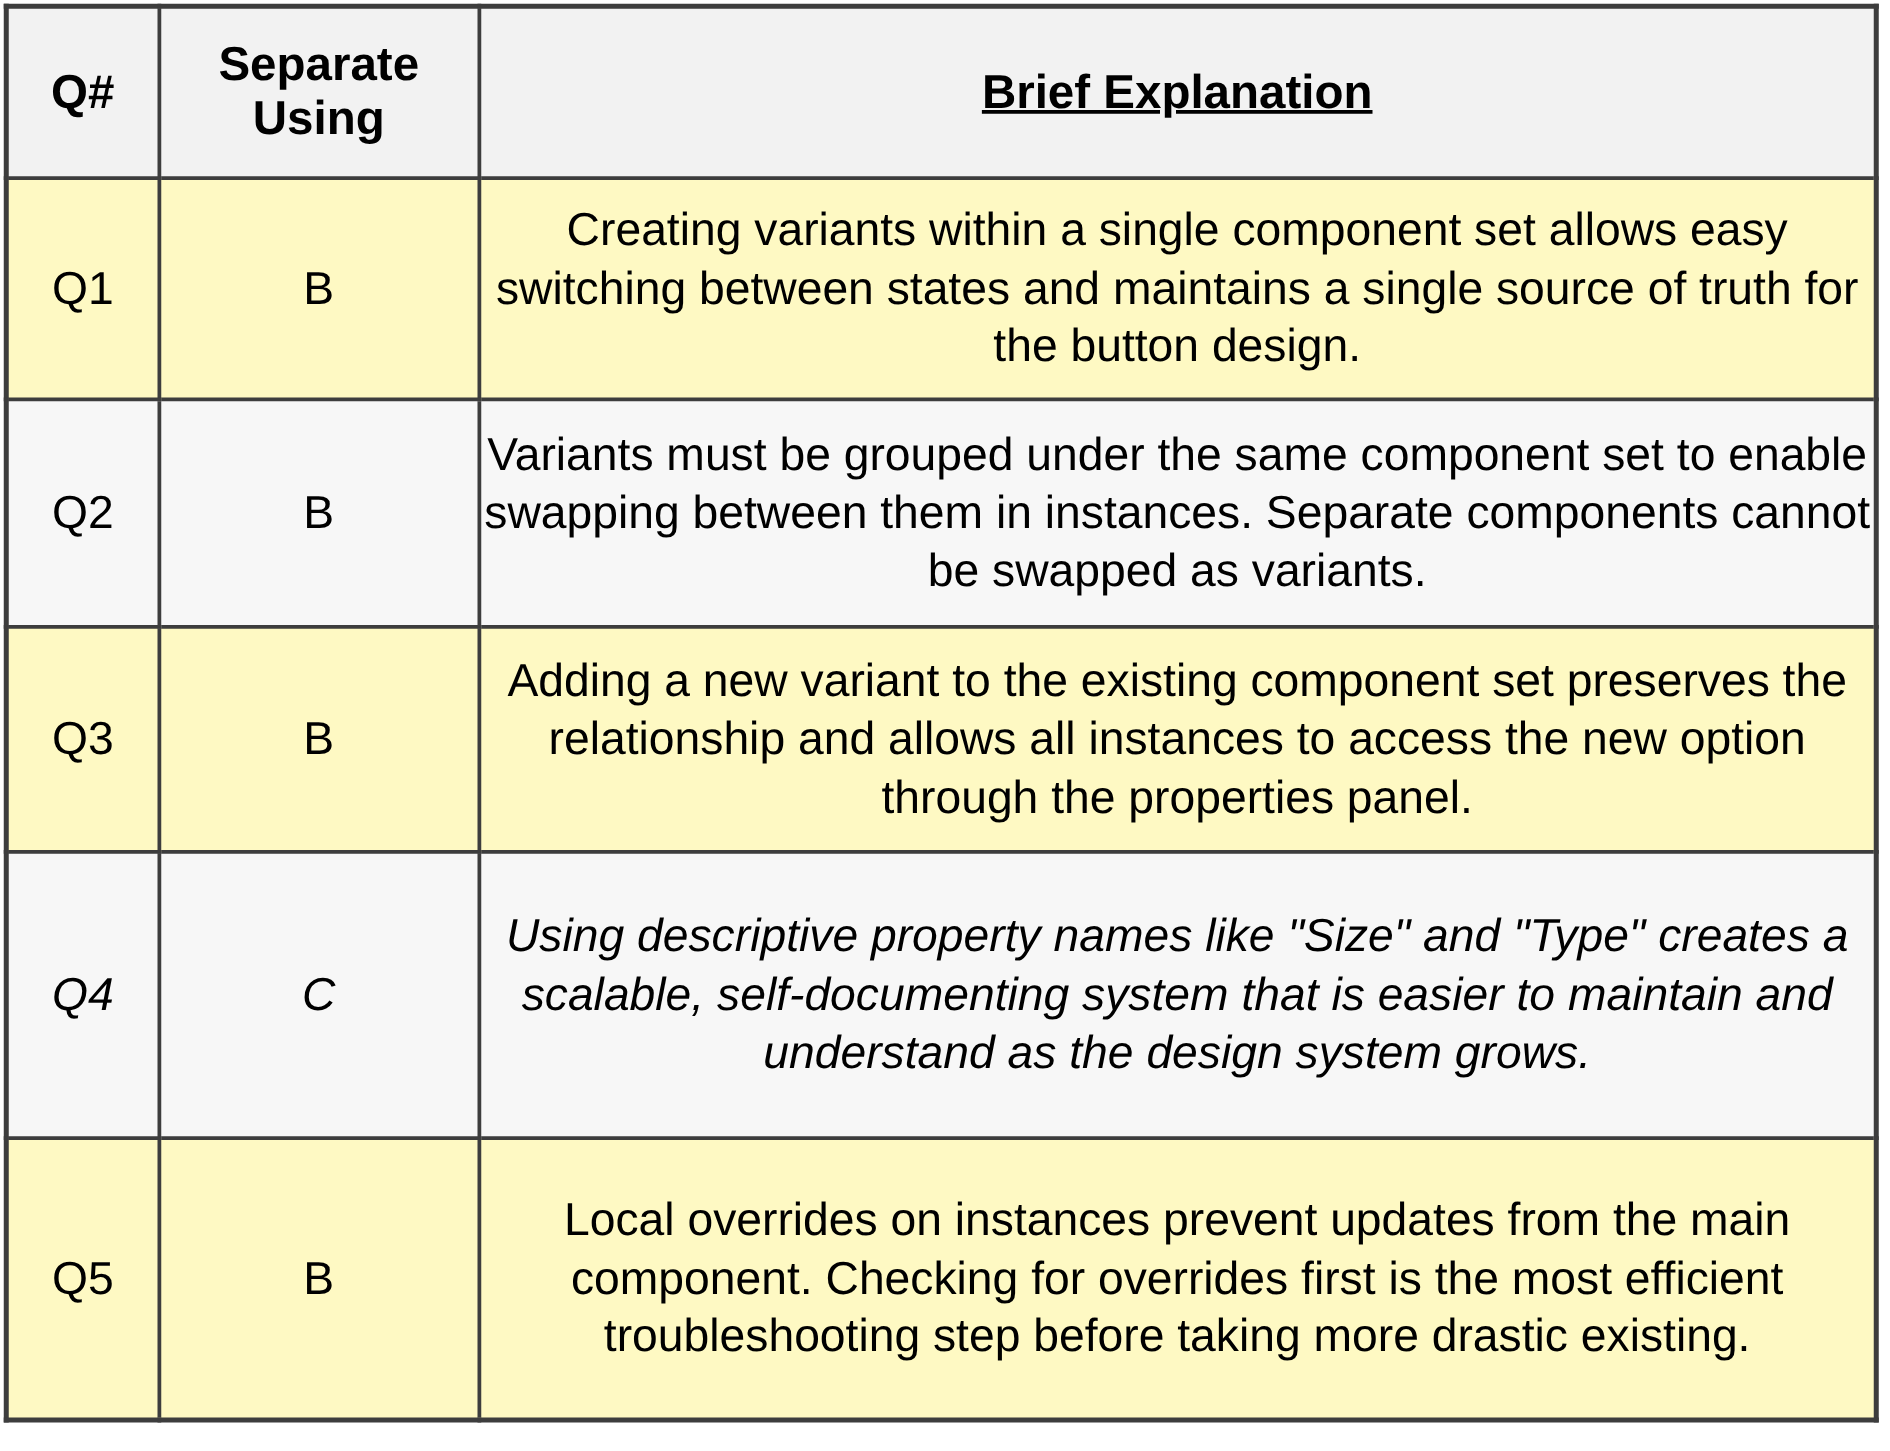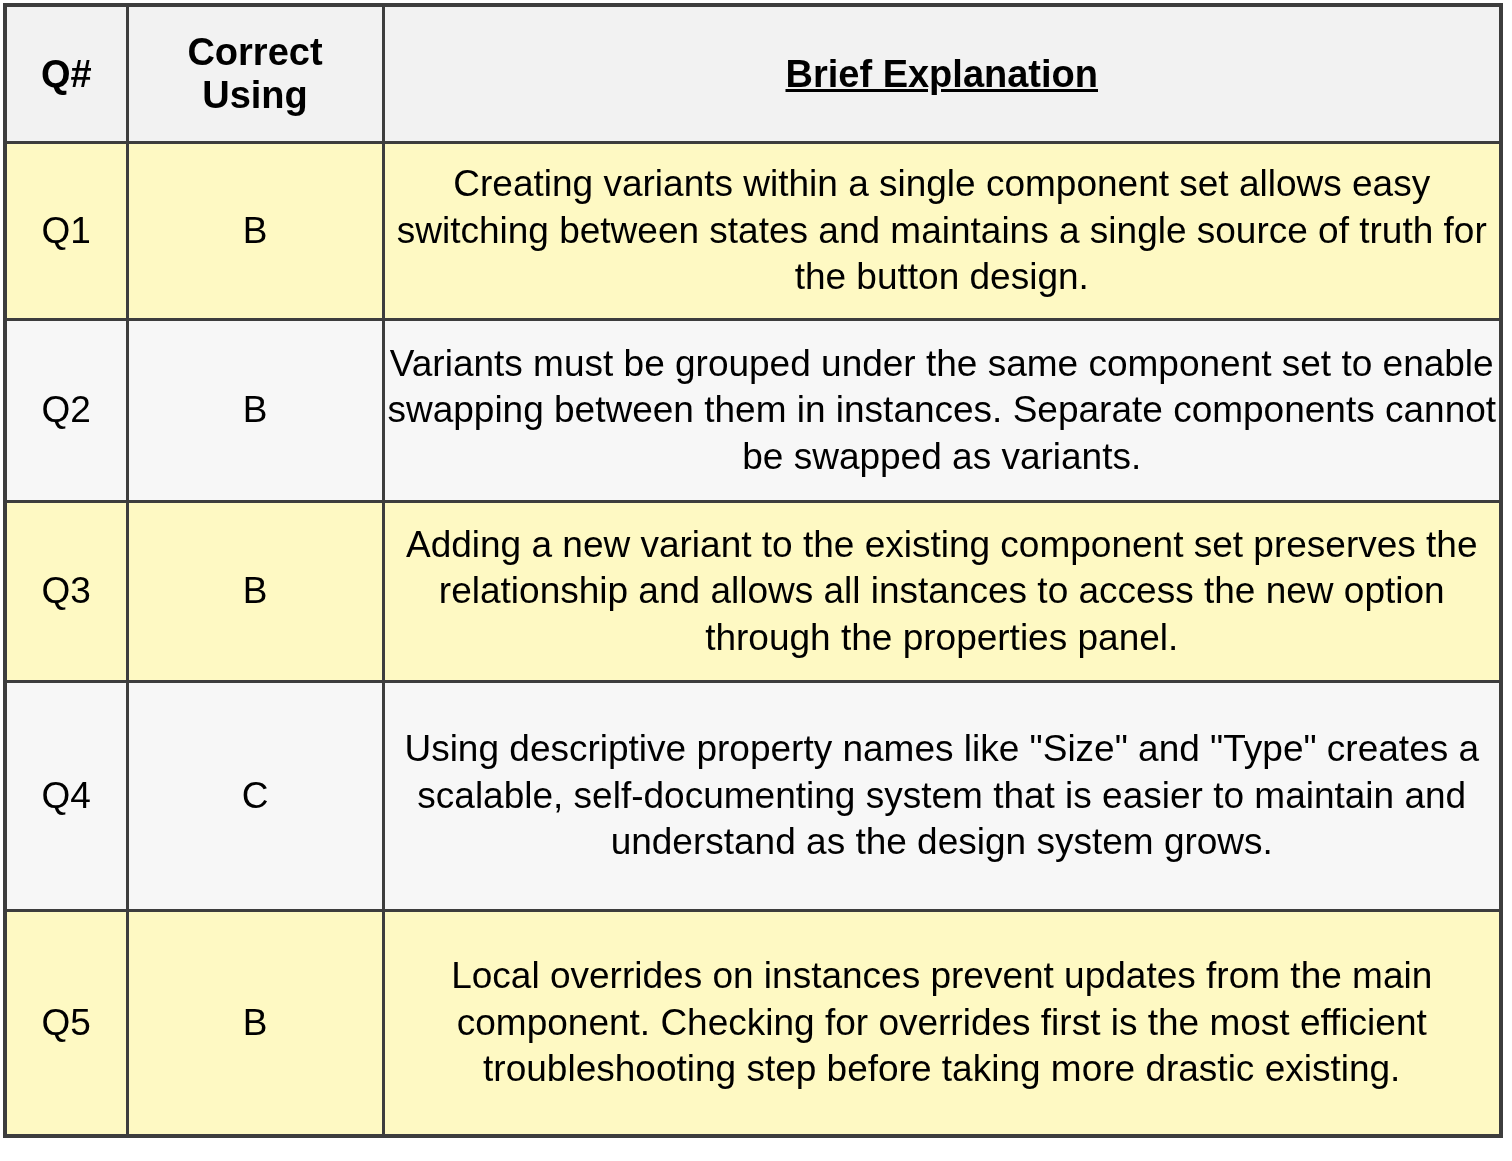--- a/index.html
+++ b/index.html
@@ -68,38 +68,38 @@
   }
   td.cell-explanation {
     padding: 10px 26px;
     text-align: center;
   }
 
   
   tr.r1 td { height: 174px; }
   tr.r2 td { height: 179px; }
   tr.r3 td { height: 177px; margin-left: 39px; }
-  tr.r4 td { height: 226px; }
+  tr.r4 td { height: 226px; font-style: italic; }
   tr.r5 td { height: 222px; }
 </style>
 </head>
 <body>
 
 <table id="answer-key-table">
   <colgroup>
     <col class="col-qnum">
     <col class="col-ans">
     <col class="col-expl">
   </colgroup>
 
   <thead>
     <tr class="header-row">
       <th class="th-qnum">Q#</th>
       <th class="th-ans">
-        <span>Correct</span><br>
+        <span>Separate</span><br>
         <span>Using</span>
       </th>
       <th class="th-expl">Brief Explanation</th>
     </tr>
   </thead>
 
   <tbody>
     <tr class="data-row row-plain r1">
       <td class="cell-qnum">Q1</td>
       <td class="cell-answer">B</td>

